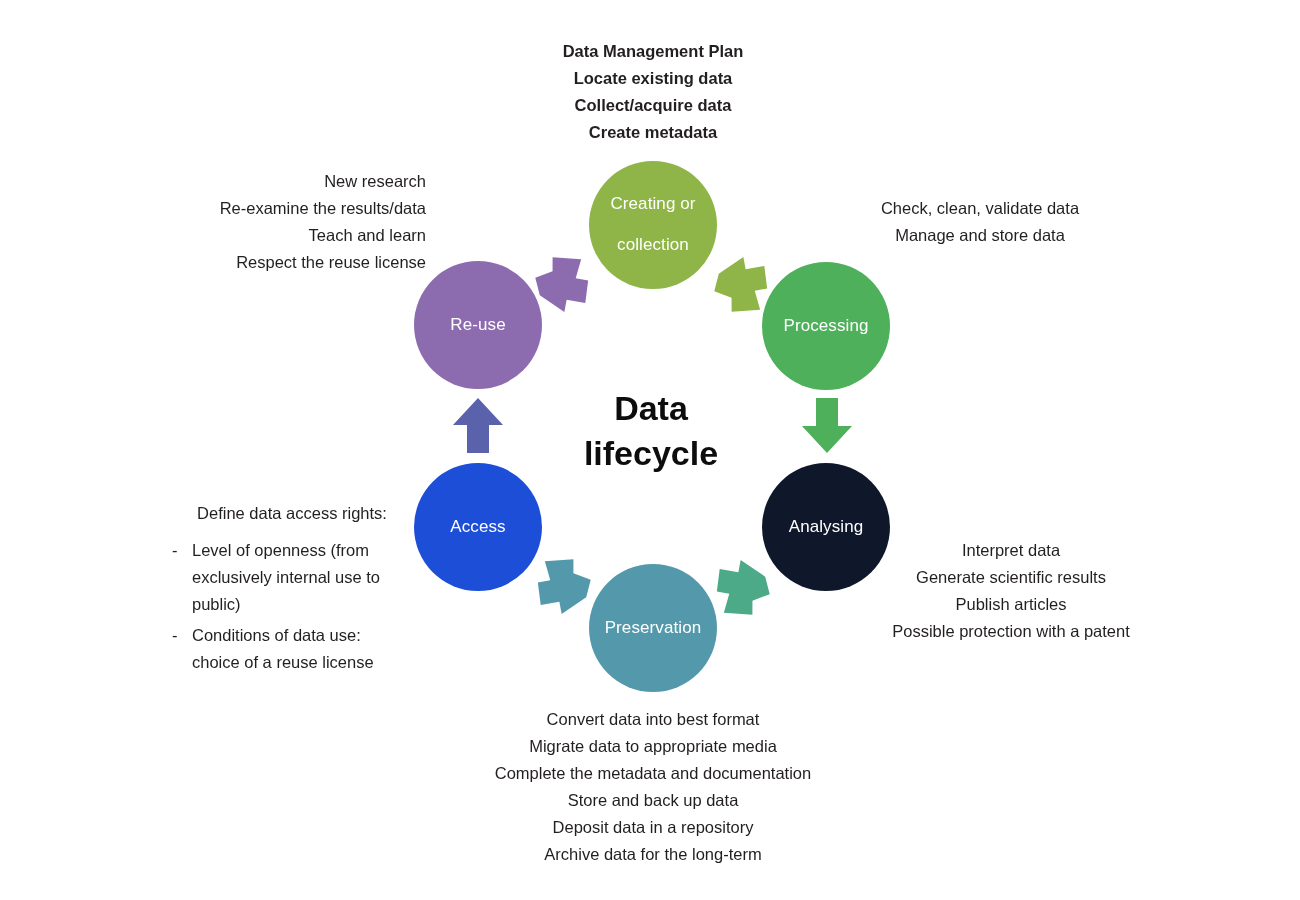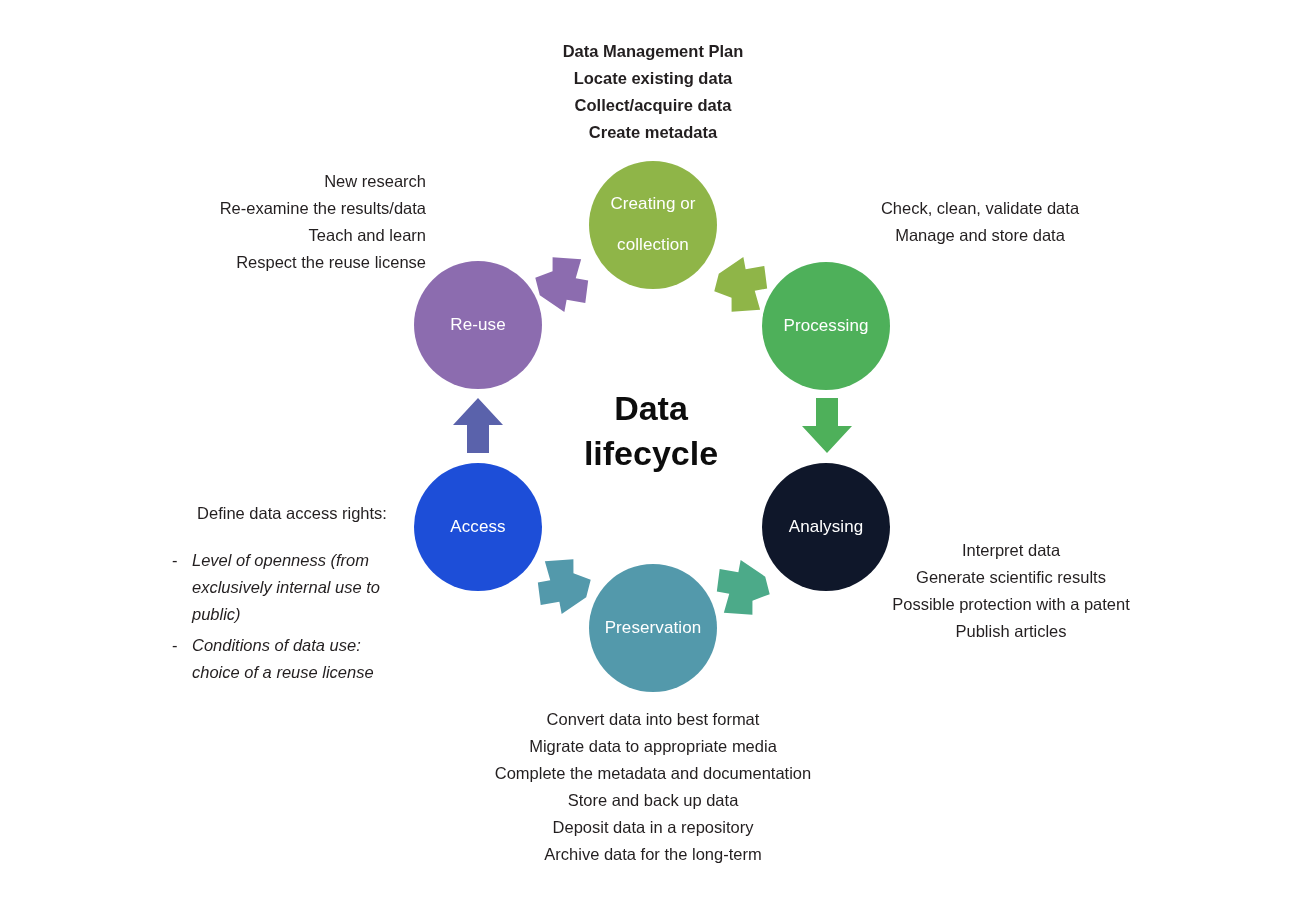--- a/index.html
+++ b/index.html
@@ -52,28 +52,28 @@
   }
   .note.center-al { text-align: center; }
   .note.right-al  { text-align: right; }
 
   
   #note-access {
     white-space: normal;
     width: 240px;
     text-align: left;
   }
-  #note-access .hdr { text-align: center; margin-bottom: 20px; }
+  #note-access .hdr { text-align: center; margin-bottom: 10px; }
   #note-access .bullet {
     display: flex;
     gap: 12px;
     margin-top: 4px;
   }
   #note-access .dash { flex: 0 0 8px; }
-  #note-access .btxt { flex: 1 1 auto; font-style: italic; }
+  #note-access .btxt { flex: 1 1 auto; }
 
   
   .arrow { position: absolute; }
   .arrow svg { display: block; overflow: visible; }
 </style>
 </head>
 <body>
 
 <div id="stage">
 
@@ -150,22 +150,22 @@
   </div>
 
   <div class="note center-al" id="note-processing" style="left:829px; top:195px; width:302px;">
     <div>Check, clean, validate data</div>
     <div>Manage and store data</div>
   </div>
 
   <div class="note center-al" id="note-analysing" style="left:860px; top:537px; width:302px;">
     <div>Interpret data</div>
     <div>Generate scientific results</div>
+    <div>Publish articles</div>
     <div>Possible protection with a patent</div>
-    <div>Publish articles</div>
   </div>
 
   <div class="note center-al" id="note-preservation" style="left:433px; top:706px; width:440px;">
     <div>Convert data into best format</div>
     <div>Migrate data to appropriate media</div>
     <div>Complete the metadata and documentation</div>
     <div>Store and back up data</div>
     <div>Deposit data in a repository</div>
     <div>Archive data for the long-term</div>
   </div>

